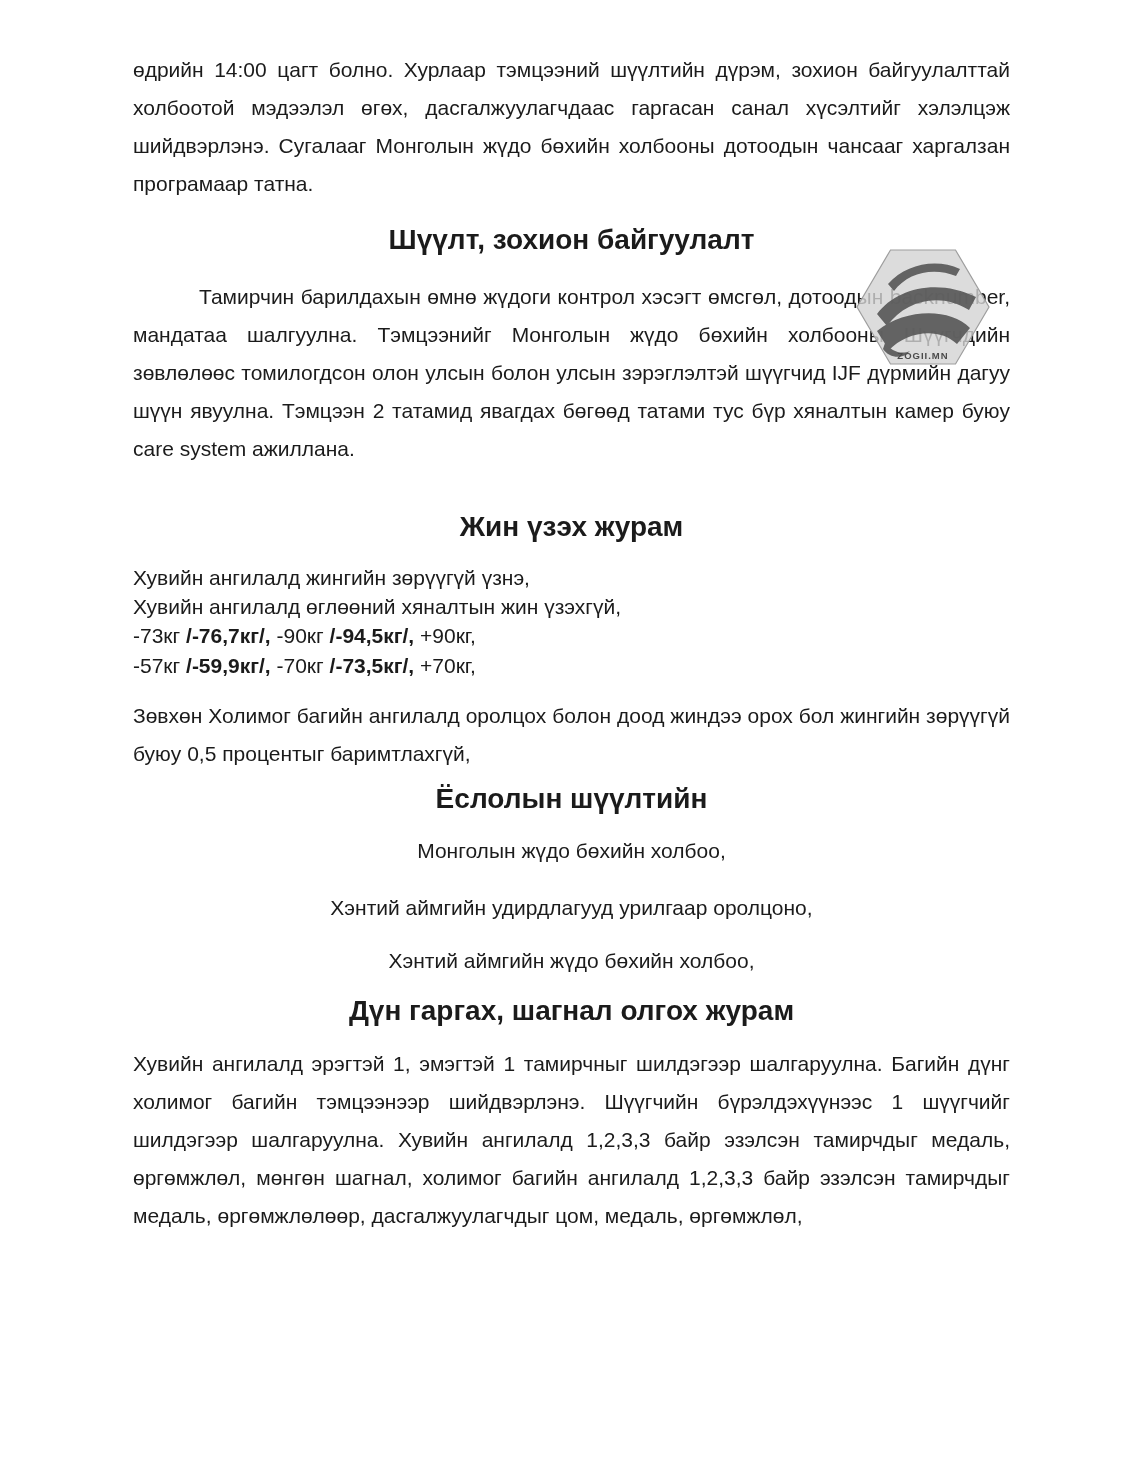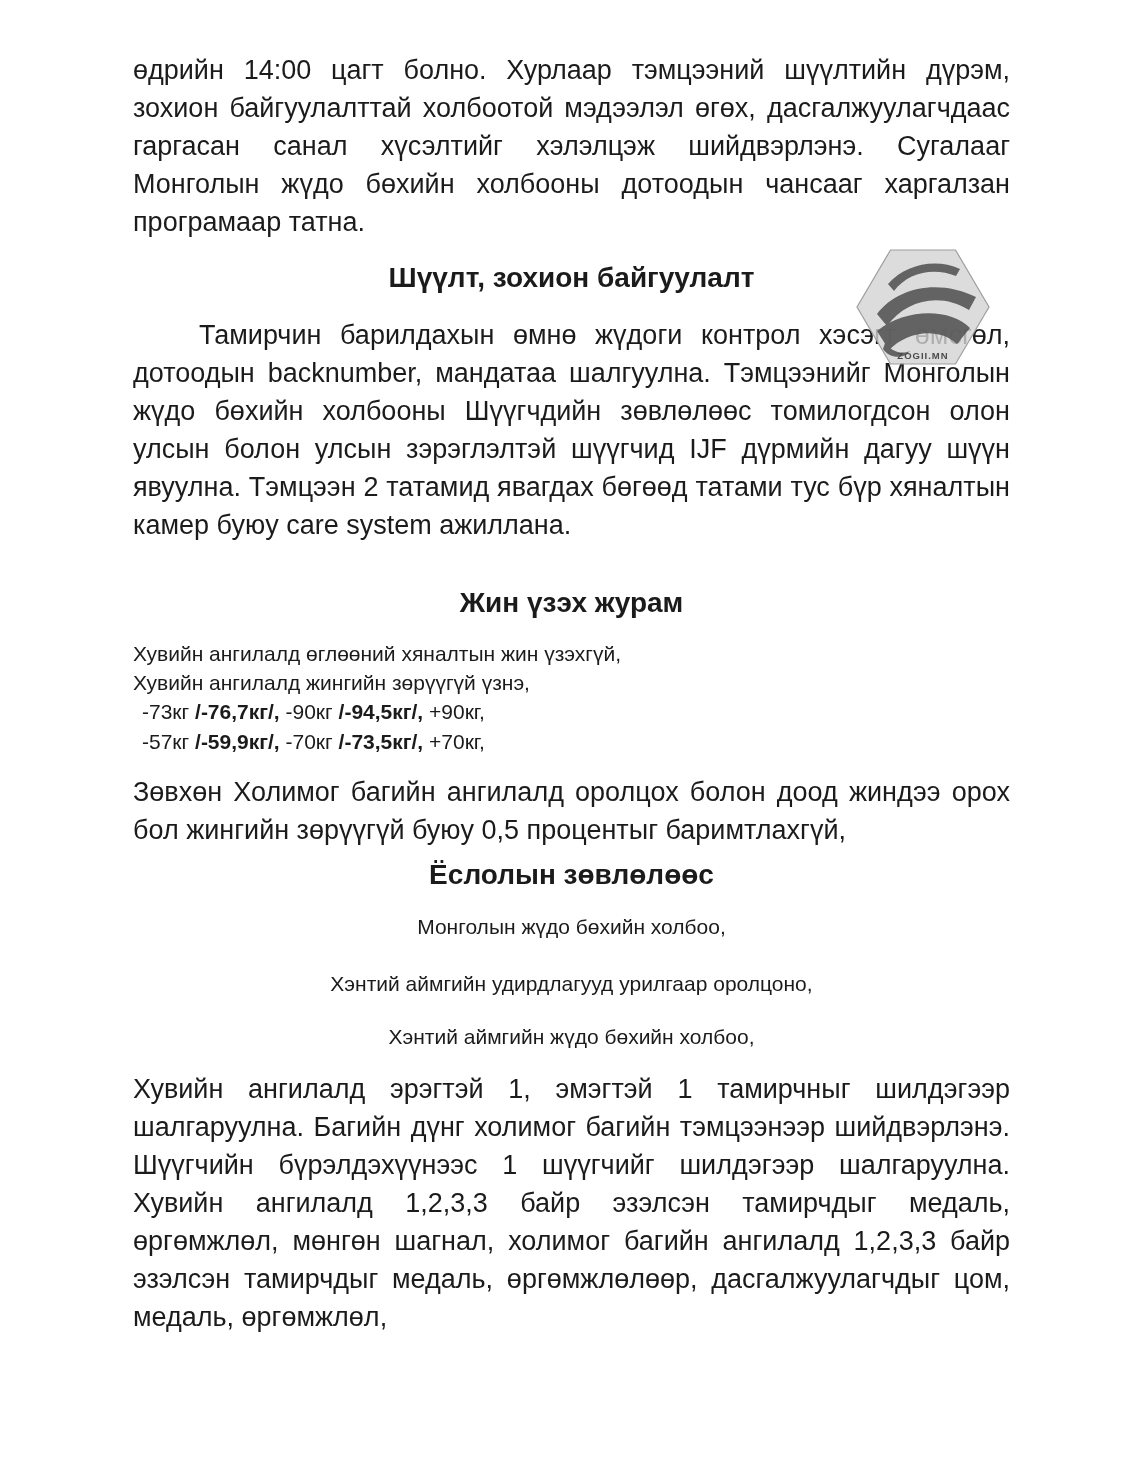--- a/index.html
+++ b/index.html
@@ -16,21 +16,21 @@
     color: #1b1b1b;
   }
   .doc {
     position: absolute;
     left: 133px;
     top: 0;
     width: 877px;
     padding-top: 51px;
   }
   .para {
-    font-size: 27px;
+    font-size: 21px;
     line-height: 38px;
     text-align: justify;
     margin: 0;
   }
   .indent {
     text-indent: 66px;
   }
   .heading {
     font-size: 28px;
     line-height: 30px;
@@ -55,21 +55,21 @@
     font-size: 21px;
     line-height: 29px;
     margin: 0;
     text-align: center;
   }
   
   #h1       { margin-top: 22px; }
   #p2       { margin-top: 23px; }
   #h2       { margin-top: 44px; }
   #rules    { margin-top: 21px; }
-  #weights  { margin-top: 0; margin-left: 9px; }
+  #weights  { margin-top: 0; }
   #p3       { margin-top: 16px; }
   #h3       { margin-top: 11px; }
   #p4       { margin-top: 20px; }
   #line1    { margin-top: 22px; }
   #line2    { margin-top: 24px; }
   #line3    { margin-top: 28px; }
   #h4       { margin-top: 21px; }
   #p5       { margin-top: 19px; }
 
   .watermark {
@@ -89,38 +89,39 @@
 
   <p id="p1" class="para">өдрийн 14:00 цагт болно. Хурлаар тэмцээний шүүлтийн дүрэм, зохион байгуулалттай холбоотой мэдээлэл өгөх, дасгалжуулагчдаас гаргасан санал хүсэлтийг хэлэлцэж шийдвэрлэнэ. Сугалааг Монголын жүдо бөхийн холбооны дотоодын чансааг харгалзан програмаар татна.</p>
 
   <h2 id="h1" class="heading">Шүүлт, зохион байгуулалт</h2>
 
   <p id="p2" class="para indent">Тамирчин барилдахын өмнө жүдоги контрол хэсэгт өмсгөл, дотоодын backnumber, мандатаа шалгуулна. Тэмцээнийг Монголын жүдо бөхийн холбооны Шүүгчдийн зөвлөлөөс томилогдсон олон улсын болон улсын зэрэглэлтэй шүүгчид IJF дүрмийн дагуу шүүн явуулна. Тэмцээн 2 татамид явагдах бөгөөд татами тус бүр хяналтын камер буюу care system ажиллана.</p>
 
   <h2 id="h2" class="heading">Жин үзэх журам</h2>
 
   <div id="rules">
+    <div class="tight-line">Хувийн ангилалд жингийн зөрүүгүй үзнэ,</div>
     <div class="tight-line">Хувийн ангилалд өглөөний хяналтын жин үзэхгүй,</div>
-    <div class="tight-line">Хувийн ангилалд жингийн зөрүүгүй үзнэ,</div>
   </div>
 
   <div id="weights">
     <div class="weight-line"><span>-73кг </span><span class="seg-b">/-76,7кг/,</span><span> -90кг </span><span class="seg-b">/-94,5кг/,</span><span> +90кг,</span></div>
     <div class="weight-line"><span>-57кг </span><span class="seg-b">/-59,9кг/,</span><span> -70кг </span><span class="seg-b">/-73,5кг/,</span><span> +70кг,</span></div>
   </div>
 
   <p id="p3" class="para">Зөвхөн Холимог багийн ангилалд оролцох болон доод жиндээ орох бол жингийн зөрүүгүй буюу 0,5 процентыг баримтлахгүй,</p>
 
-  <h2 id="h3" class="heading">Ёслолын зөвлөлөөс</h2>
+  <h2 id="h3" class="heading">Ёслолын шүүлтийн</h2>
 
 
   <div id="line1" class="single-line">Монголын жүдо бөхийн холбоо,</div>
   <div id="line3" class="single-line">Хэнтий аймгийн удирдлагууд урилгаар оролцоно,</div>
   <div id="line2" class="single-line">Хэнтий аймгийн жүдо бөхийн холбоо,</div>
 
+  <h2 id="h4" class="heading">Дүн гаргах, шагнал олгох журам</h2>
 
   <p id="p5" class="para">Хувийн ангилалд эрэгтэй 1, эмэгтэй 1 тамирчныг шилдэгээр шалгаруулна. Багийн дүнг холимог багийн тэмцээнээр шийдвэрлэнэ. Шүүгчийн бүрэлдэхүүнээс 1 шүүгчийг шилдэгээр шалгаруулна. Хувийн ангилалд 1,2,3,3 байр эзэлсэн тамирчдыг медаль, өргөмжлөл, мөнгөн шагнал, холимог багийн ангилалд 1,2,3,3 байр эзэлсэн тамирчдыг медаль, өргөмжлөлөөр, дасгалжуулагчдыг цом, медаль, өргөмжлөл,</p>
 
 </div>
 
 <svg class="watermark" viewBox="0 0 134 116" xmlns="http://www.w3.org/2000/svg">
   <polygon points="34.5,1 99.5,1 133,58 99.5,115 34.5,115 1,58" fill="#d3d3d3" fill-opacity="0.8" stroke="#9e9e9e" stroke-width="1.2"></polygon>
   <g fill="#595959" opacity="0.92">
     <path d="M 32,35 C 50,15 80,9 104,20 L 100,27 C 78,18 52,23 38,42 Z"></path>
     <path d="M 21,65 C 40,39 82,29 120,48 L 113,61 C 84,43 50,51 31,77 Z"></path>

